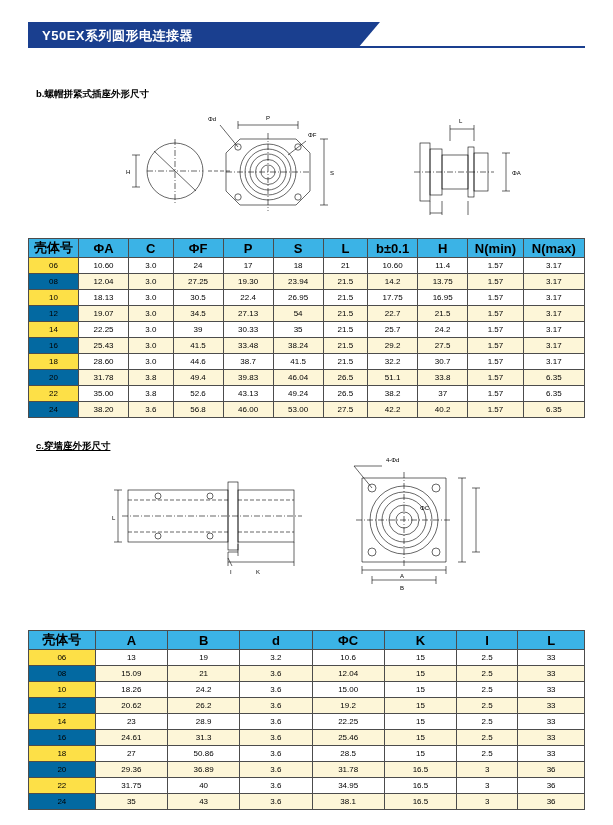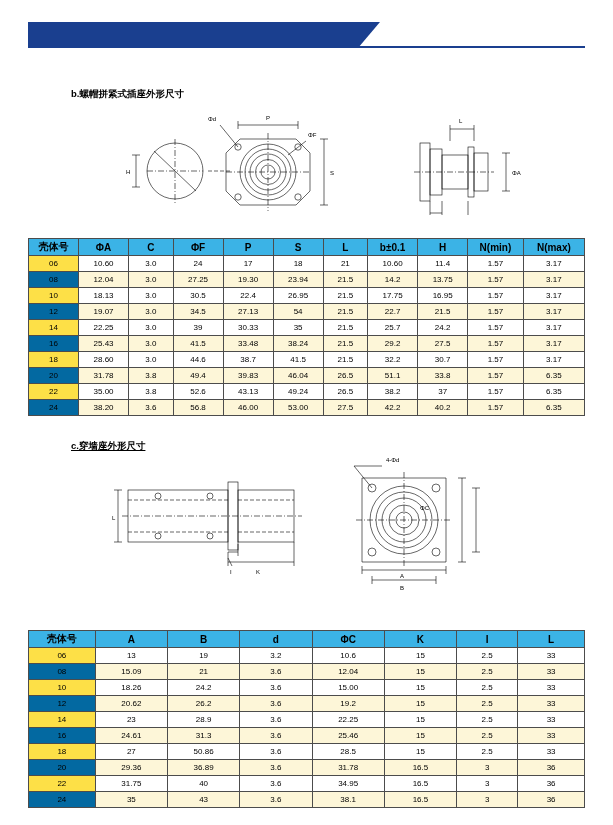--- a/index.html
+++ b/index.html
@@ -68,21 +68,20 @@
     white-space: nowrap;
   }
 
   
   .caption {
     position: absolute;
     font-size: 9.5px;
     font-weight: bold;
     color: #000;
     white-space: nowrap;
-    margin-left: 35px;
   }
   #caption-b { left: 36px; top: 88px; }
   #caption-c { left: 36px; top: 440px; text-decoration: underline; }
 
   
   .drawing {
     position: absolute;
   }
   #drawing-b { left: 120px; top: 103px; width: 420px; height: 125px; }
   #drawing-c { left: 110px; top: 452px; width: 420px; height: 140px; }
@@ -102,21 +101,21 @@
     vertical-align: middle;
     padding: 0;
     height: 15px;
     font-weight: normal;
     white-space: nowrap;
   }
   table.spec thead th {
     background: #3bb3e6;
     color: #000;
     font-weight: bold;
-    font-size: 10px;
+    font-size: 13px;
     height: 16px;
   }
   table.spec tbody tr.alt td {
     background: #fdf6d8;
   }
   table.spec tbody tr td:first-child {
     background: #fde047;
   }
   table.spec tbody tr.alt td:first-child {
     background: #0369a1;
@@ -129,20 +128,21 @@
 </style>
 </head>
 <body>
 
 <div class="page">
 
   <div class="header">
     <div class="header-blue"></div>
     <div class="header-tail"></div>
     <div class="header-line"></div>
+    <div class="header-title">Y50EX系列圆形电连接器</div>
   </div>
 
   <div class="caption" id="caption-b">b.螺帽拼紧式插座外形尺寸</div>
 
   <div class="drawing" id="drawing-b">
     <svg width="420" height="125" viewBox="0 0 420 125" xmlns="http://www.w3.org/2000/svg">
       <g stroke="#000" fill="none" stroke-width="0.6">
 
         <circle cx="55" cy="68" r="28"></circle>
         <line x1="27" y1="68" x2="83" y2="68" stroke-dasharray="6,2,1,2"></line>

